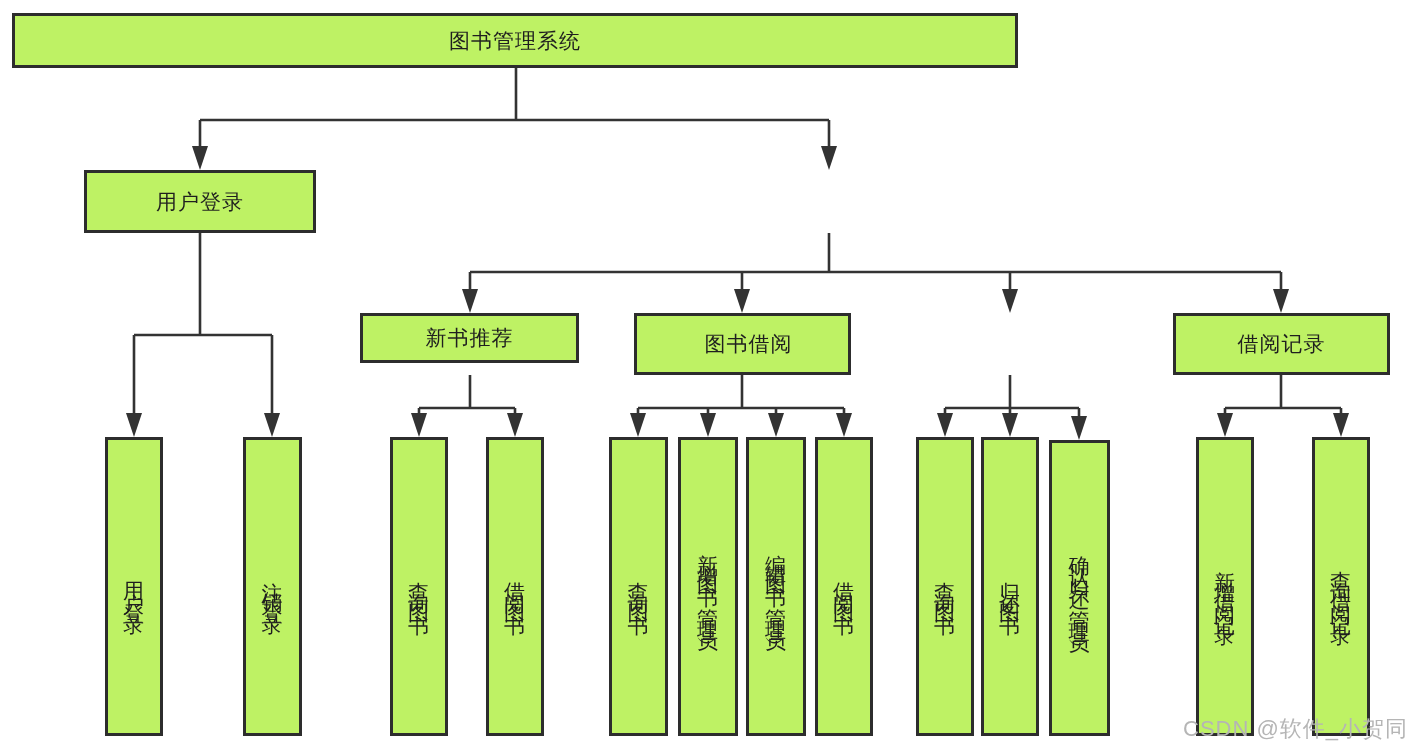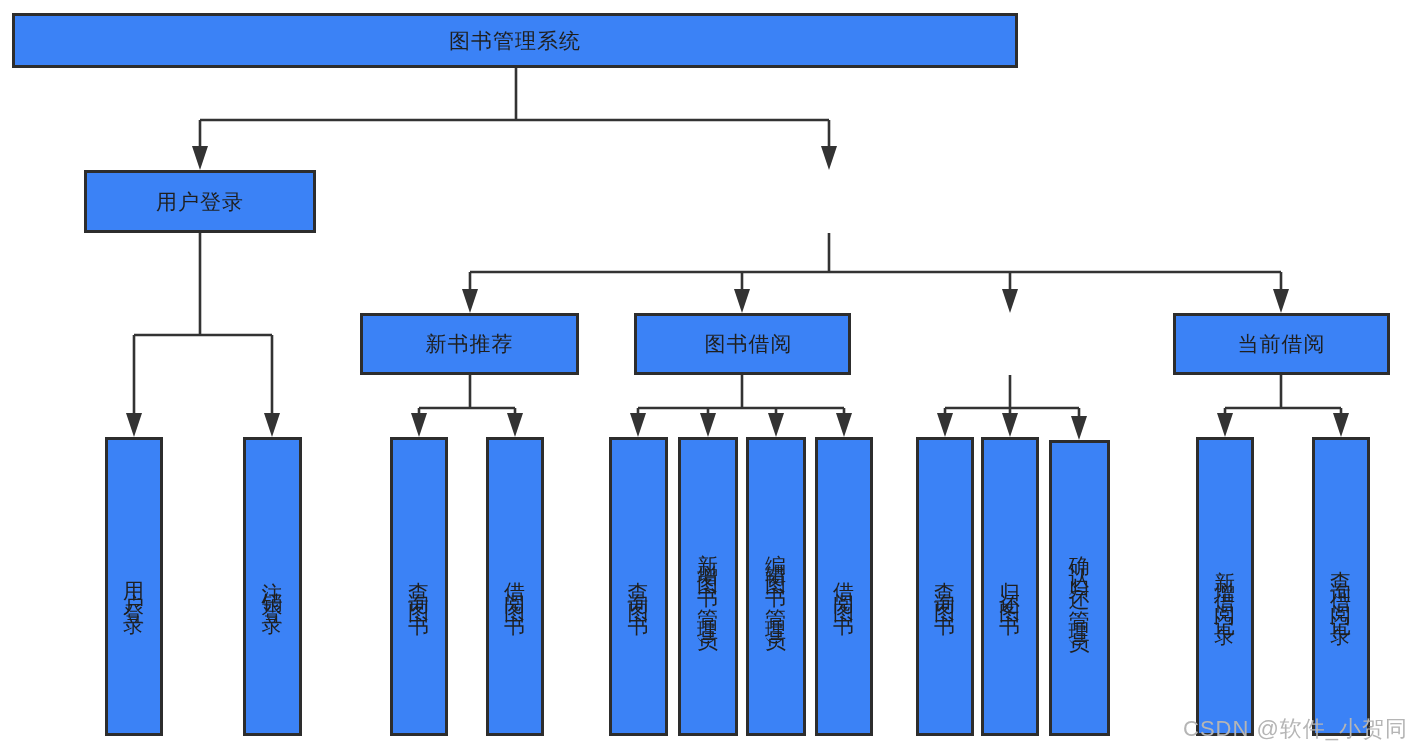--- a/index.html
+++ b/index.html
@@ -1,21 +1,21 @@
 <!DOCTYPE html>
 <html><head>
 <meta charset="utf-8">
 <style>
   html,body{margin:0;padding:0;background:#ffffff;}
   body{font-family:"Liberation Sans","DejaVu Sans",sans-serif;color:#1f1f1f;}
   .canvas{position:relative;width:1405px;height:747px;background:#ffffff;overflow:hidden;}
   .canvas svg{position:absolute;left:0;top:0;}
   .box{
     position:absolute;box-sizing:border-box;
-    border:3px solid #2d2d2d;background:#3b82f6;
+    border:3px solid #2d2d2d;background:#bef264;
     display:flex;align-items:center;justify-content:center;
   }
   .hbox{font-size:21px;letter-spacing:1px;white-space:nowrap;}
   .vbox .vtext{
     writing-mode:vertical-rl;text-orientation:mixed;
     font-size:21px;letter-spacing:11px;line-height:1;white-space:nowrap;
   }
   .watermark{
     position:absolute;left:1183px;top:714px;
     font-size:22px;color:#b5b5b5;white-space:nowrap;letter-spacing:1px;
@@ -63,23 +63,23 @@
       <polygon points="1071,416 1087,416 1079,440"></polygon>
       <polygon points="1217,413 1233,413 1225,437"></polygon>
       <polygon points="1333,413 1349,413 1341,437"></polygon>
     </g>
   </svg>
 
   <div class="box hbox" style="left:12px;top:13px;width:1006px;height:55px;">图书管理系统</div>
 
   <div class="box hbox" style="left:84px;top:170px;width:232px;height:63px;">用户登录</div>
 
-  <div class="box hbox" style="left:360px;top:313px;width:219px;height:62px;">新书推荐</div>
+  <div class="box hbox" style="left:360px;top:313px;width:219px;height:50px;">新书推荐</div>
   <div class="box hbox" style="left:634px;top:313px;width:217px;height:62px;padding-left:12px;">图书借阅</div>
-  <div class="box hbox" style="left:1173px;top:313px;width:217px;height:62px;">当前借阅</div>
+  <div class="box hbox" style="left:1173px;top:313px;width:217px;height:62px;">借阅记录</div>
 
   <div class="box vbox" style="left:105px;top:437px;width:58px;height:299px;">
     <span class="vtext">用户登录</span>
   </div>
   <div class="box vbox" style="left:243px;top:437px;width:59px;height:299px;">
     <span class="vtext">注销登录</span>
   </div>
 
   <div class="box vbox" style="left:390px;top:437px;width:58px;height:299px;">
     <span class="vtext">查询图书</span>

